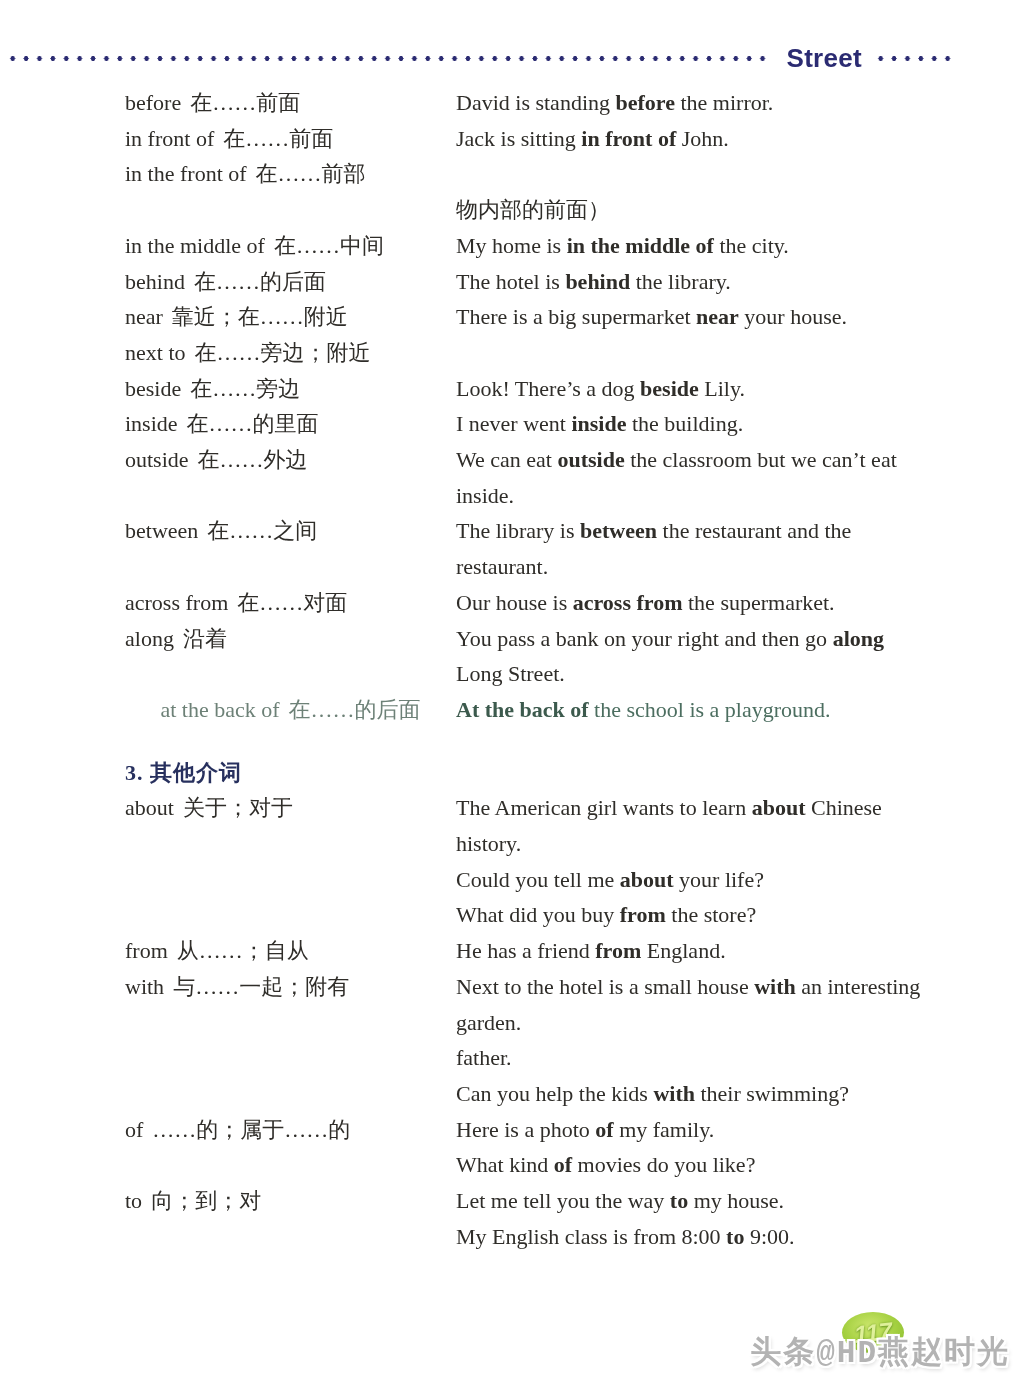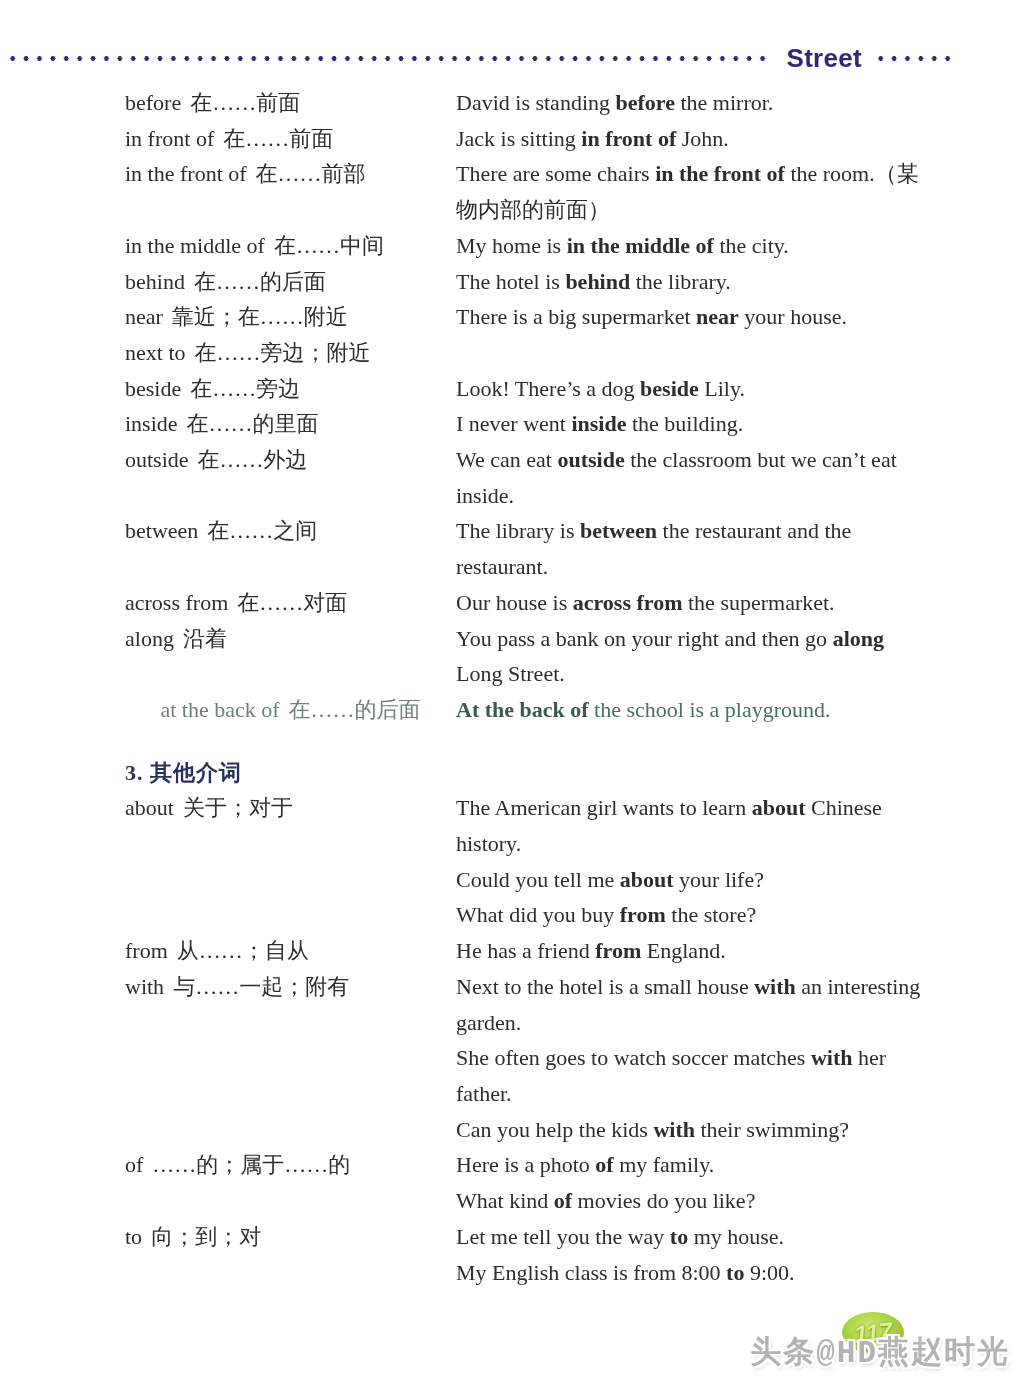--- a/index.html
+++ b/index.html
@@ -104,21 +104,20 @@
       <div class="row">
         <div class="col-left"><span class="en">before</span><span class="cn">在……前面</span></div>
         <div class="col-right">David is standing <b>before</b> the mirror.</div>
       </div>
       <div class="row">
         <div class="col-left"><span class="en">in front of</span><span class="cn">在……前面</span></div>
         <div class="col-right">Jack is sitting <b>in front of</b> John.</div>
       </div>
       <div class="row">
         <div class="col-left"><span class="en">in the front of</span><span class="cn">在……前部</span></div>
-        <div class="col-right">There are some chairs <b>in the front of</b> the room.（某</div>
       </div>
       <div class="row">
         <div class="col-left"></div>
         <div class="col-right">物内部的前面）</div>
       </div>
       <div class="row">
         <div class="col-left"><span class="en">in the middle of</span><span class="cn">在……中间</span></div>
         <div class="col-right">My home is <b>in the middle of</b> the city.</div>
       </div>
       <div class="row">
@@ -196,24 +195,20 @@
       <div class="row">
         <div class="col-left"><span class="en">with</span><span class="cn">与……一起；附有</span></div>
         <div class="col-right">Next to the hotel is a small house <b>with</b> an interesting</div>
       </div>
       <div class="row">
         <div class="col-left"></div>
         <div class="col-right">garden.</div>
       </div>
       <div class="row">
         <div class="col-left"></div>
-        <div class="col-right">She often goes to watch soccer matches <b>with</b> her</div>
-      </div>
-      <div class="row">
-        <div class="col-left"></div>
         <div class="col-right">father.</div>
       </div>
       <div class="row">
         <div class="col-left"></div>
         <div class="col-right">Can you help the kids <b>with</b> their swimming?</div>
       </div>
       <div class="row">
         <div class="col-left"><span class="en">of</span><span class="cn">……的；属于……的</span></div>
         <div class="col-right">Here is a photo <b>of</b> my family.</div>
       </div>

